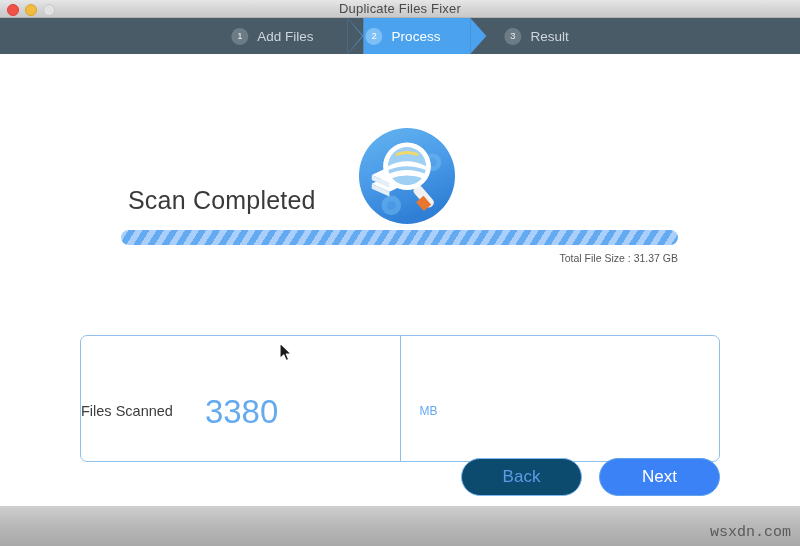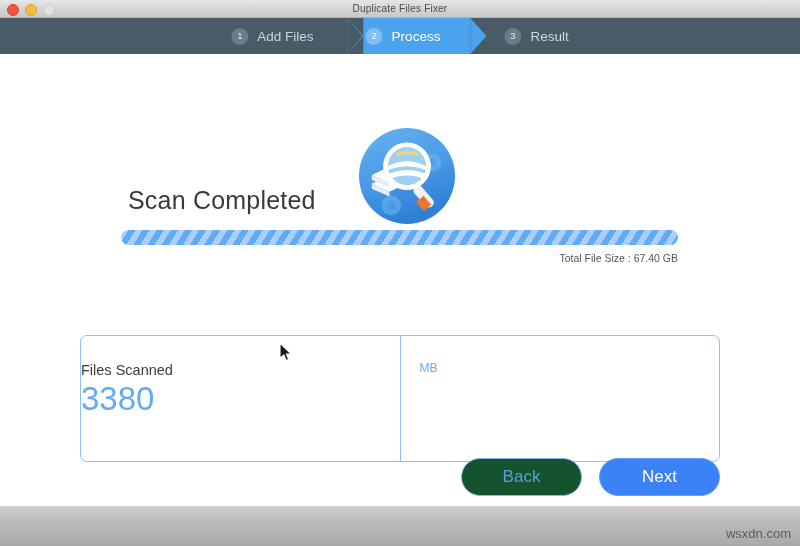--- a/index.html
+++ b/index.html
@@ -26,21 +26,21 @@
   #titlebar {
     position: relative;
     height: 17px;
     background: linear-gradient(to bottom, #e6e6e6 0%, #d4d4d4 55%, #c9c9c9 100%);
     border-bottom: 1px solid #b3b3b3;
     display: flex;
     align-items: center;
     justify-content: center;
   }
   #titlebar .title-text {
-    font-size: 10px;
+    font-size: 13px;
     color: #4a4a4a;
     letter-spacing: .2px;
     line-height: 1;
   }
   .traffic-lights {
     position: absolute;
     left: 7px;
     top: 4px;
     display: flex;
     gap: 6px;
@@ -198,24 +198,25 @@
     border: 1.2px solid #8fc1ef;
     border-radius: 7px;
     display: flex;
     background: #ffffff;
     box-sizing: border-box;
   }
   .stat-card {
     flex: 1;
     position: relative;
     display: flex;
-    flex-direction: column;
-    align-items: flex-start;
+    flex-direction: row;
+    align-items: center;
     padding-top: 26px;
     box-sizing: border-box;
+    gap: 32px;
   }
   .stat-card + .stat-card {
     border-left: 1.2px solid #8fc1ef;
   }
   .stat-label {
     font-size: 14.5px;
     color: #3c3c3c;
     margin-bottom: 2px;
   }
   .stat-value {
@@ -246,21 +247,21 @@
     border-radius: 19px;
     font-size: 17px;
     display: flex;
     align-items: center;
     justify-content: center;
     box-sizing: border-box;
     cursor: pointer;
     user-select: none;
   }
   .btn-back {
-    background: #14532d;
+    background: #0c4a6e;
     border: 1.4px solid #7fb9f2;
     color: #5c9ce6;
   }
   .btn-next {
     background: #3b82f6;
     border: 1.4px solid #5fa4ec;
     color: #ffffff;
   }
 
   
@@ -280,22 +281,23 @@
     left: 0;
     top: 506px;
     width: 800px;
     height: 40px;
     background: linear-gradient(to bottom, #cfcfcf 0%, #b9b9b9 45%, #a9a9a9 100%);
   }
   #watermark {
     position: absolute;
     right: 9px;
     bottom: 5px;
-    font-size: 13px;
+    font-size: 15px;
     color: #5a5a5a;
+    font-family: Liberation Mono, monospace;
   }
 </style>
 </head>
 <body>
 
 <div id="app-window">
 
   <div id="titlebar">
     <div class="traffic-lights">
       <span class="tl-dot tl-close"></span>
@@ -361,21 +363,21 @@
       <path d="M31 48 Q50 40 69 48 L68 53 Q50 46 32 53 Z" fill="#ffffff"></path>
       <path d="M40 28 Q50 24 60 28" stroke="#f2d86a" stroke-width="3" fill="none" stroke-linecap="round"></path>
       <circle cx="50" cy="40" r="22" fill="none" stroke="#ffffff" stroke-width="4.5"></circle>
     </svg>
 
     <div id="scan-status">Scan Completed</div>
 
     <div id="progress-track">
       <div id="progress-fill"></div>
     </div>
-    <div id="total-file-size">Total File Size : 67.40 GB</div>
+    <div id="total-file-size">Total File Size : 31.37 GB</div>
 
     <div id="stats-panel">
 
       <div class="stat-card">
         <div class="stat-label">Files Scanned</div>
         <div class="stat-value">
           <span>3380</span>
         </div>
       </div>
 

